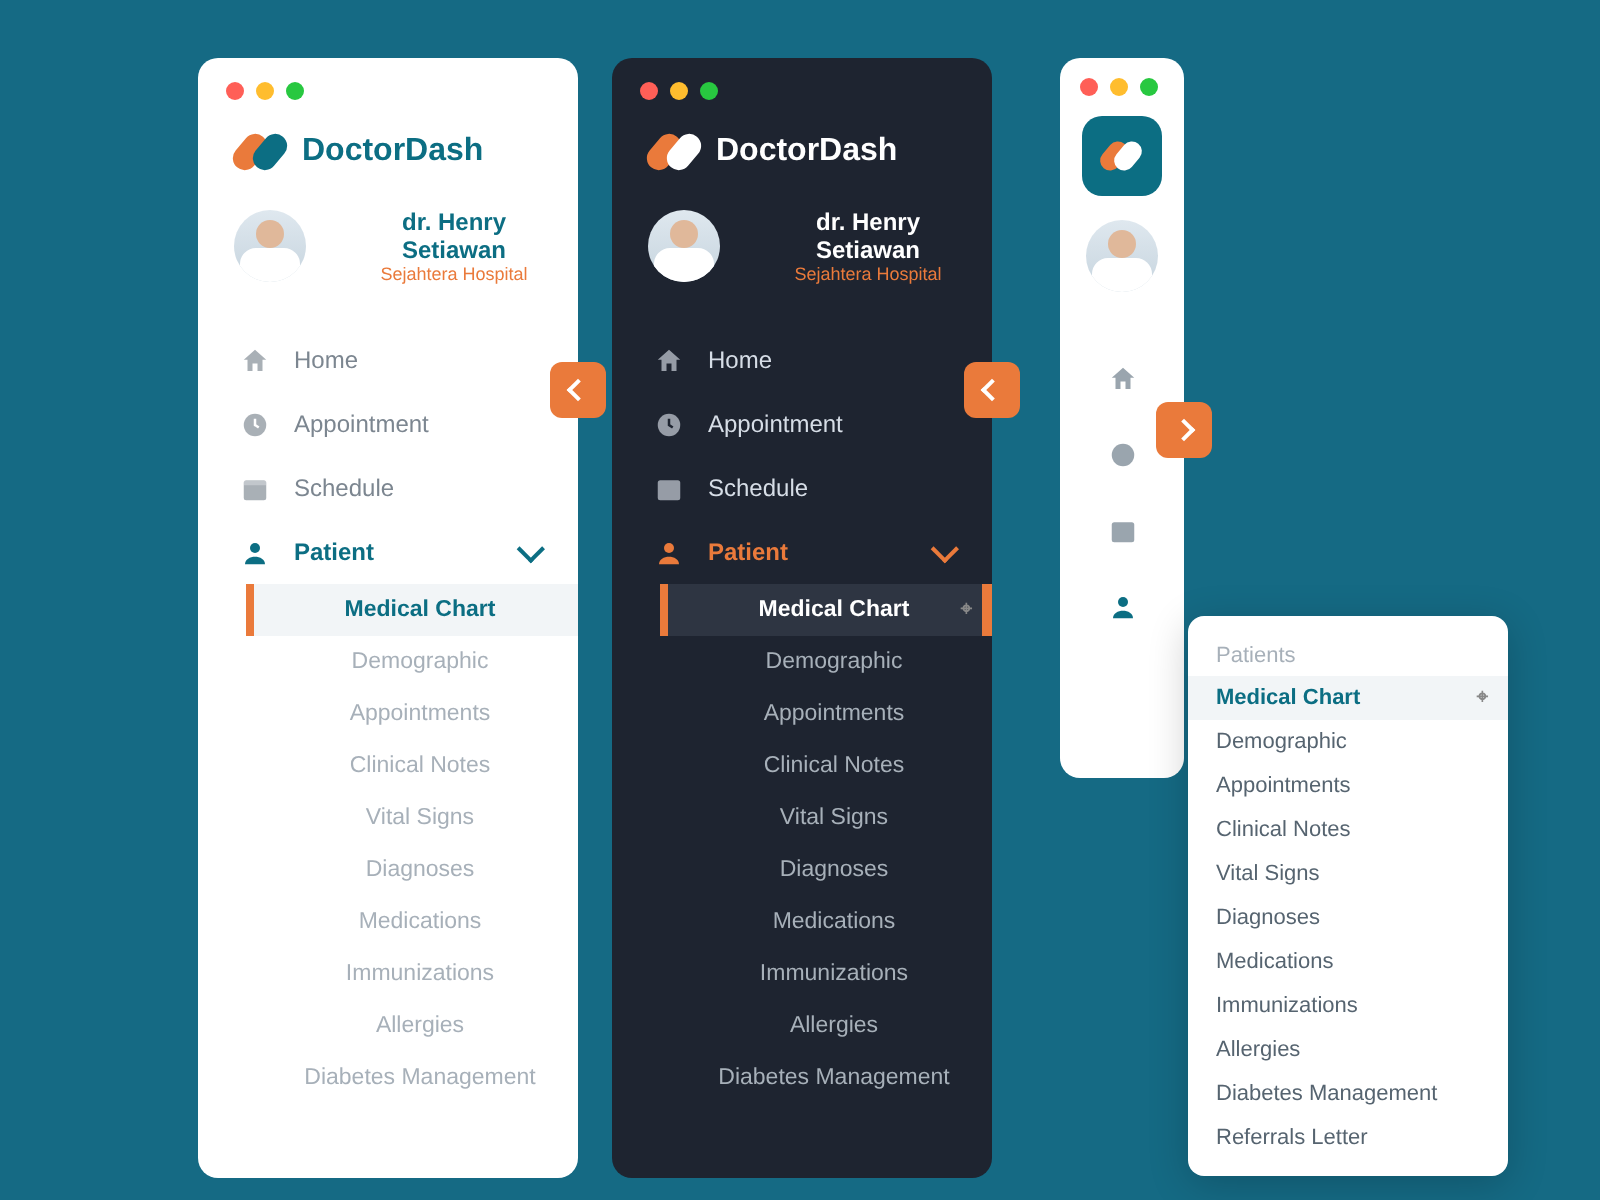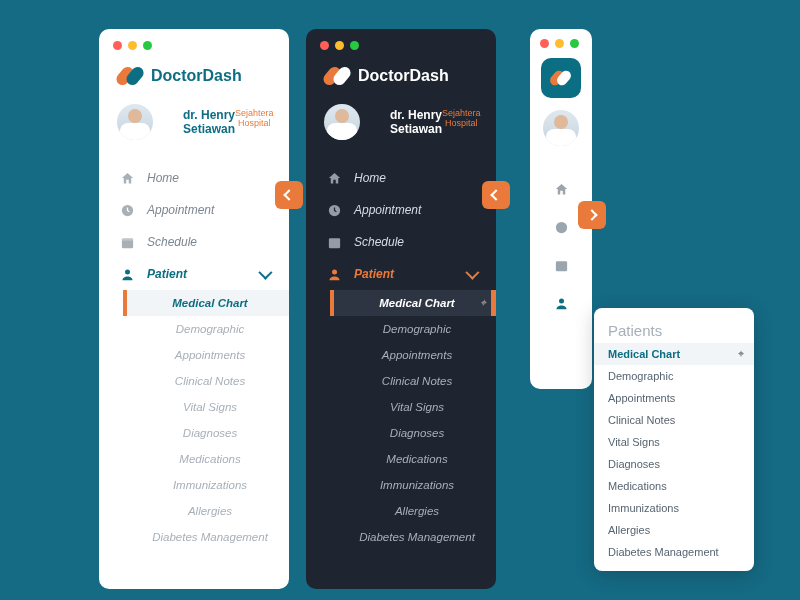--- a/index.html
+++ b/index.html
@@ -23,32 +23,32 @@
 .brand-name { font-weight: 700; font-size: 16px; }
 .light .brand-name { color: #0c6e83; }
 .dark .brand-name { color: #ffffff; }
 .light .cap2 { background: #0c6e83; }
 .dark .cap2 { background: #ffffff; }
 
 .profile { display: flex; align-items: center; gap: 10px; padding: 4px 18px 18px; }
 .avatar { width: 36px; height: 36px; border-radius: 50%; background: linear-gradient(#dfe8ef,#c6d4de); position: relative; overflow: hidden; flex-shrink: 0; }
 .avatar::before { content:""; position:absolute; width:14px; height:14px; background:#e0b89a; border-radius:50%; top:5px; left:11px;}
 .avatar::after { content:""; position:absolute; width:30px; height:20px; background:#fff; border-radius:8px 8px 0 0; top:19px; left:3px;}
-.profile-text { display:flex; flex-direction:row;margin-left:20px; }
+.profile-text { display:flex; flex-direction:column;margin-left:20px; }
 .profile-name { font-size: 12px; font-weight: 700; }
 .profile-sub { font-size: 9px; font-weight: 400; color: #ea7a3b; }
 .light .profile-name { color: #0c6e83; }
 .dark .profile-name { color: #ffffff; }
 
 .collapse-btn { position: absolute; width: 28px; height: 28px; background: #ea7a3b; border-radius: 6px; display:flex; align-items:center; justify-content:center; cursor:pointer; top: 152px; }
 .collapse-btn.right { right: -14px; }
 .chev { width: 8px; height: 8px; border-left: 2px solid #fff; border-bottom: 2px solid #fff; transform: rotate(45deg);}
 .chev.right { transform: rotate(-135deg); }
 
-.nav { padding: 4px 0; font-style: italic; }
+.nav { padding: 4px 0; }
 .nav-item { display:flex; align-items:center; gap:12px; padding: 8px 20px; font-size: 12px; cursor:pointer; }
 .light .nav-item { color: #7c8690; }
 .dark .nav-item { color: #d6dde6; }
 .nav-item.active { font-weight:700; }
 .light .nav-item.active { color: #0c6e83; }
 .dark .nav-item.active { color: #ea7a3b; }
 .nav-item .icon { width:16px; height:16px; display:flex; align-items:center; justify-content:center; opacity:0.65;}
 .nav-item.active .icon { opacity:1; }
 .nav-item .expand { margin-left:auto; width:10px; height:10px; border-right:2px solid currentColor; border-bottom:2px solid currentColor; transform: rotate(45deg) translateY(-2px);}
 
@@ -67,21 +67,21 @@
 
 .collapsed-logo { width:40px; height:40px; border-radius:10px; background:#0c6e83; display:flex; align-items:center; justify-content:center; margin: 4px auto 12px;}
 .collapsed-logo .brand-mark { width:22px; height:16px; }
 .collapsed-logo .brand-mark .cap { width:10px; height:16px; border-radius:5px;}
 .collapsed-logo .brand-mark .cap2 { background:#fff; left:9px;}
 .collapsed-nav { display:flex; flex-direction:column; align-items:center; gap:4px; padding-top:8px;}
 .ci { width:34px; height:34px; display:flex; align-items:center; justify-content:center; color:#9aa5ae; border-radius:8px; cursor:pointer;}
 .ci.active { color:#0c6e83; }
 
 .flyout { position:absolute; background:#fff; border-radius:8px; box-shadow:0 4px 20px rgba(0,0,0,.2); padding:8px 0; width:160px; }
-.fly-head { font-size:15px; color:#a7b0b9; padding:6px 14px 4px;}
+.fly-head { font-size:11px; color:#a7b0b9; padding:6px 14px 4px;}
 .fly-item { font-size:11px; color:#566470; padding:5px 14px; cursor:pointer; position:relative;}
 .fly-item.sel { color:#0c6e83; font-weight:700; background:#f2f5f7;}
 
 
 .svg { width:15px; height:15px; }
 </style>
 </head>
 <body>
 
 <div class="panel panel-light light" style="left:99px; top:29px; width:190px; height:560px;">
@@ -283,13 +283,14 @@
   <div class="fly-item sel">Medical Chart<span class="cursor-icon">⌖</span></div>
   <div class="fly-item">Demographic</div>
   <div class="fly-item">Appointments</div>
   <div class="fly-item">Clinical Notes</div>
   <div class="fly-item">Vital Signs</div>
   <div class="fly-item">Diagnoses</div>
   <div class="fly-item">Medications</div>
   <div class="fly-item">Immunizations</div>
   <div class="fly-item">Allergies</div>
   <div class="fly-item">Diabetes Management</div>
+  <div class="fly-item">Referrals Letter</div>
 </div>
 
 </body></html>

